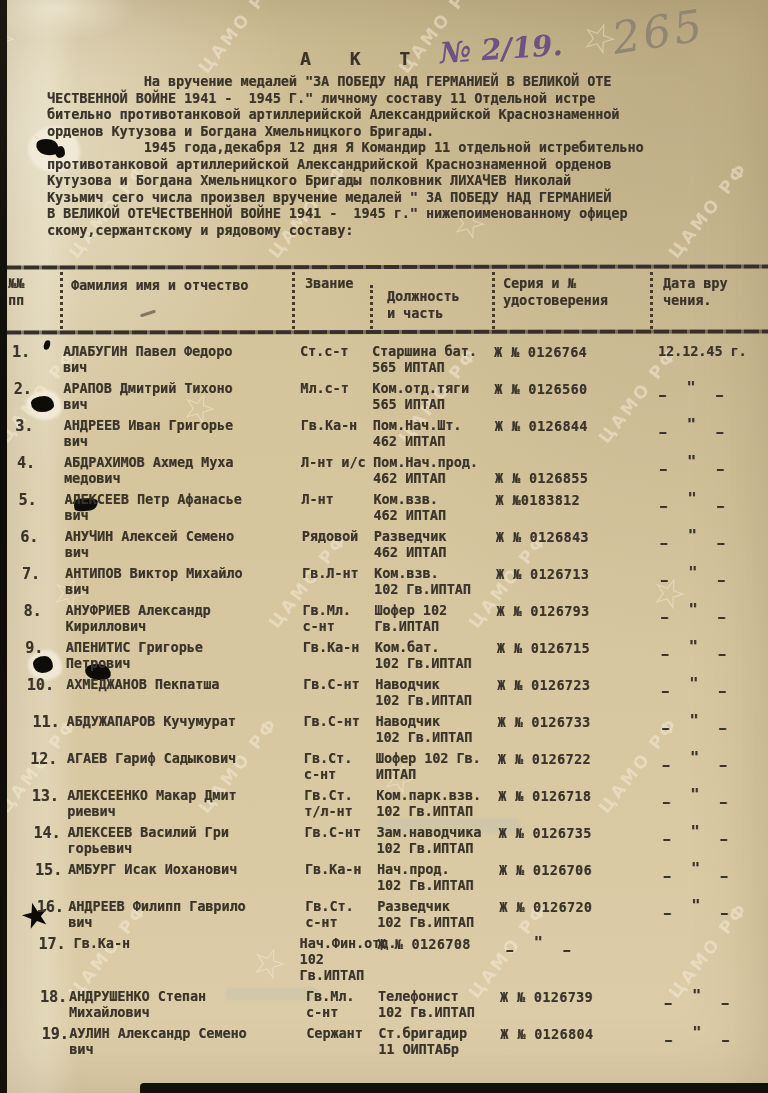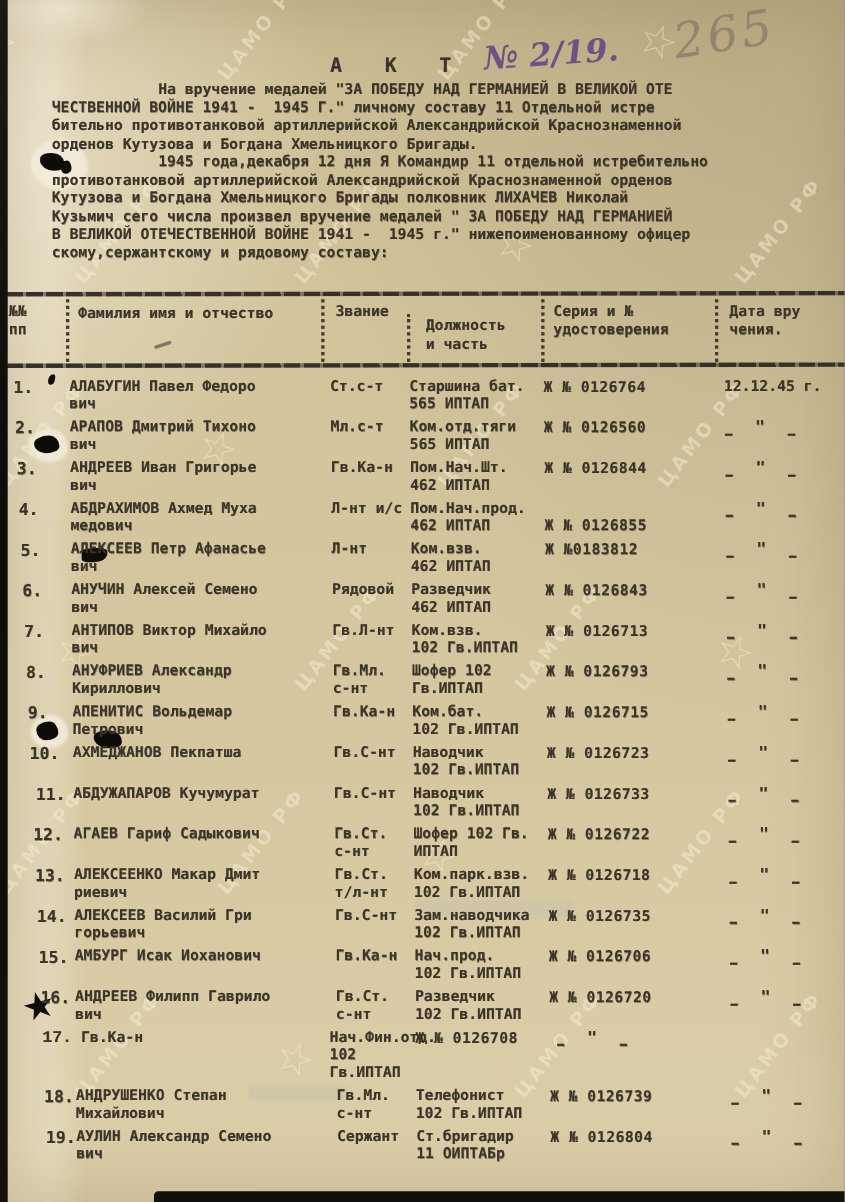--- a/index.html
+++ b/index.html
@@ -247,21 +247,21 @@
       <div class="typed cell c-rank">Гв.Мл.
 с-нт</div>
       <div class="typed cell c-pos">Шофер 102
 Гв.ИПТАП</div>
       <div class="typed cell c-series">Ж № 0126793</div>
       <div class="typed cell c-date ditto"><span class="d">-</span><span class="q">"</span><span class="d">-</span></div>
     </div>
 
     <div class="trow" style="transform: translateX(2.8px);">
       <div class="typed cell c-num" style="padding-left: 22.4px;">9.</div>
-      <div class="typed cell c-name">АПЕНИТИС Вольдемар
+      <div class="typed cell c-name">АПЕНИТИС Григорье
 Петрович</div>
       <div class="typed cell c-rank">Гв.Ка-н</div>
       <div class="typed cell c-pos">Ком.бат.
 102 Гв.ИПТАП</div>
       <div class="typed cell c-series">Ж № 0126715</div>
       <div class="typed cell c-date ditto"><span class="d">-</span><span class="q">"</span><span class="d">-</span></div>
     </div>
 
     <div class="trow" style="transform: translateX(3.15px);">
       <div class="typed cell c-num" style="padding-left: 23.7px;">10.</div>
@@ -333,21 +333,21 @@
 вич</div>
       <div class="typed cell c-rank">Гв.Ст.
 с-нт</div>
       <div class="typed cell c-pos">Разведчик
 102 Гв.ИПТАП</div>
       <div class="typed cell c-series">Ж № 0126720</div>
       <div class="typed cell c-date ditto"><span class="d">-</span><span class="q">"</span><span class="d">-</span></div>
     </div>
 
     <div class="trow" style="transform: translateX(5.6px);">
-      <div class="typed cell c-num" style="padding-left: 32.8px; font-family: Liberation Mono, monospace;">17.</div>
+      <div class="typed cell c-num" style="padding-left: 32.8px;">17.</div>
       <div class="typed cell c-rank">Гв.Ка-н</div>
       <div class="typed cell c-pos">Нач.Фин.отд.
 102 Гв.ИПТАП</div>
       <div class="typed cell c-series">Ж № 0126708</div>
       <div class="typed cell c-date ditto"><span class="d">-</span><span class="q">"</span><span class="d">-</span></div>
     </div>
 
     <div class="trow" style="transform: translateX(5.95px);">
       <div class="typed cell c-num" style="padding-left: 34.1px;">18.</div>
       <div class="typed cell c-name">АНДРУШЕНКО Степан

